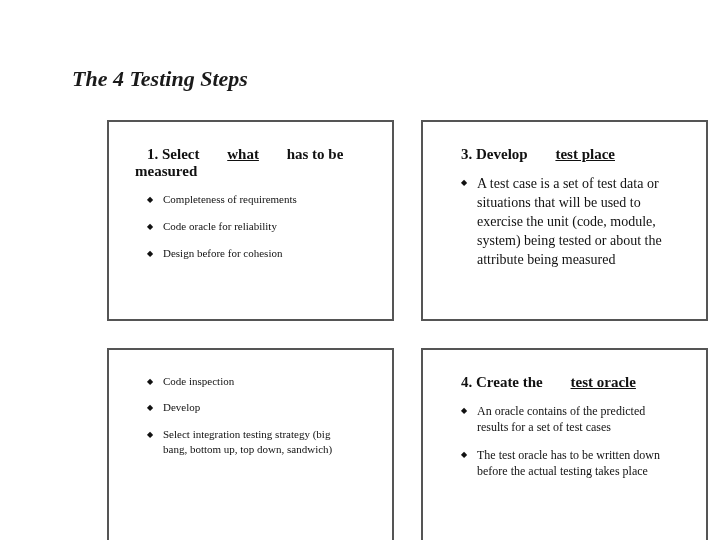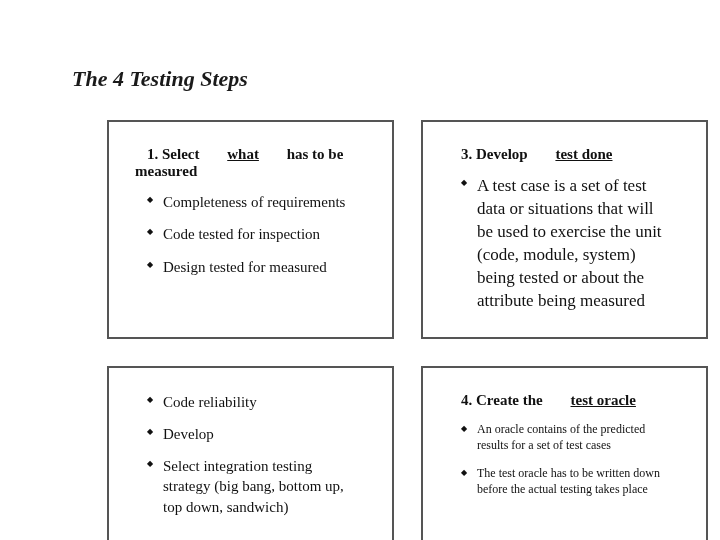--- a/index.html
+++ b/index.html
@@ -62,34 +62,34 @@
     .bullet-list {
       list-style: none;
       padding: 0;
     }
 
     .bullet-list li {
       position: relative;
       padding-left: 16px;
       margin-bottom: 4px;
       line-height: 1.35;
-      font-size: 15px;
+      font-size: 11px;
     }
 
     .bullet-list li::before {
       content: '◆';
       position: absolute;
       left: 0;
       top: 0;
       font-size: 8px;
       top: 3px;
     }
 
     .card-3 .bullet-list li {
-      font-size: 17px;
+      font-size: 14px;
       margin-bottom: 3px;
       font-family: Liberation Serif, serif;
     }
 
     .card-4 .bullet-list li {
       font-size: 12px;
       margin-bottom: 6px;
     }
   </style>
 </head>
@@ -99,37 +99,37 @@
   <div class="page-title">The 4 Testing Steps</div>
 
   <div class="grid">
 
     <div class="card card-1">
       <div class="card-title">
         <span>1. Select </span><span class="underline">what</span><span> has to be measured</span>
       </div>
       <ul class="bullet-list">
         <li>Completeness of requirements</li>
-        <li>Code tested for inspection</li>
-        <li>Design tested for measured</li>
+        <li>Code oracle for reliability</li>
+        <li>Design before for cohesion</li>
       </ul>
     </div>
 
     <div class="card card-3">
       <div class="card-title">
-        <span>3. Develop </span><span class="underline">test done</span>
+        <span>3. Develop </span><span class="underline">test place</span>
       </div>
       <ul class="bullet-list">
         <li>A test case is a set of test data or situations that will be used to exercise the unit (code, module, system) being tested or about the attribute being measured</li>
       </ul>
     </div>
 
     <div class="card card-2">
       <ul class="bullet-list">
-        <li>Code reliability</li>
+        <li>Code inspection</li>
         <li>Develop</li>
         <li>Select integration testing strategy (big bang, bottom up, top down, sandwich)</li>
       </ul>
     </div>
 
     <div class="card card-4">
       <div class="card-title">
         <span>4. Create the </span><span class="underline">test oracle</span>
       </div>
       <ul class="bullet-list">

